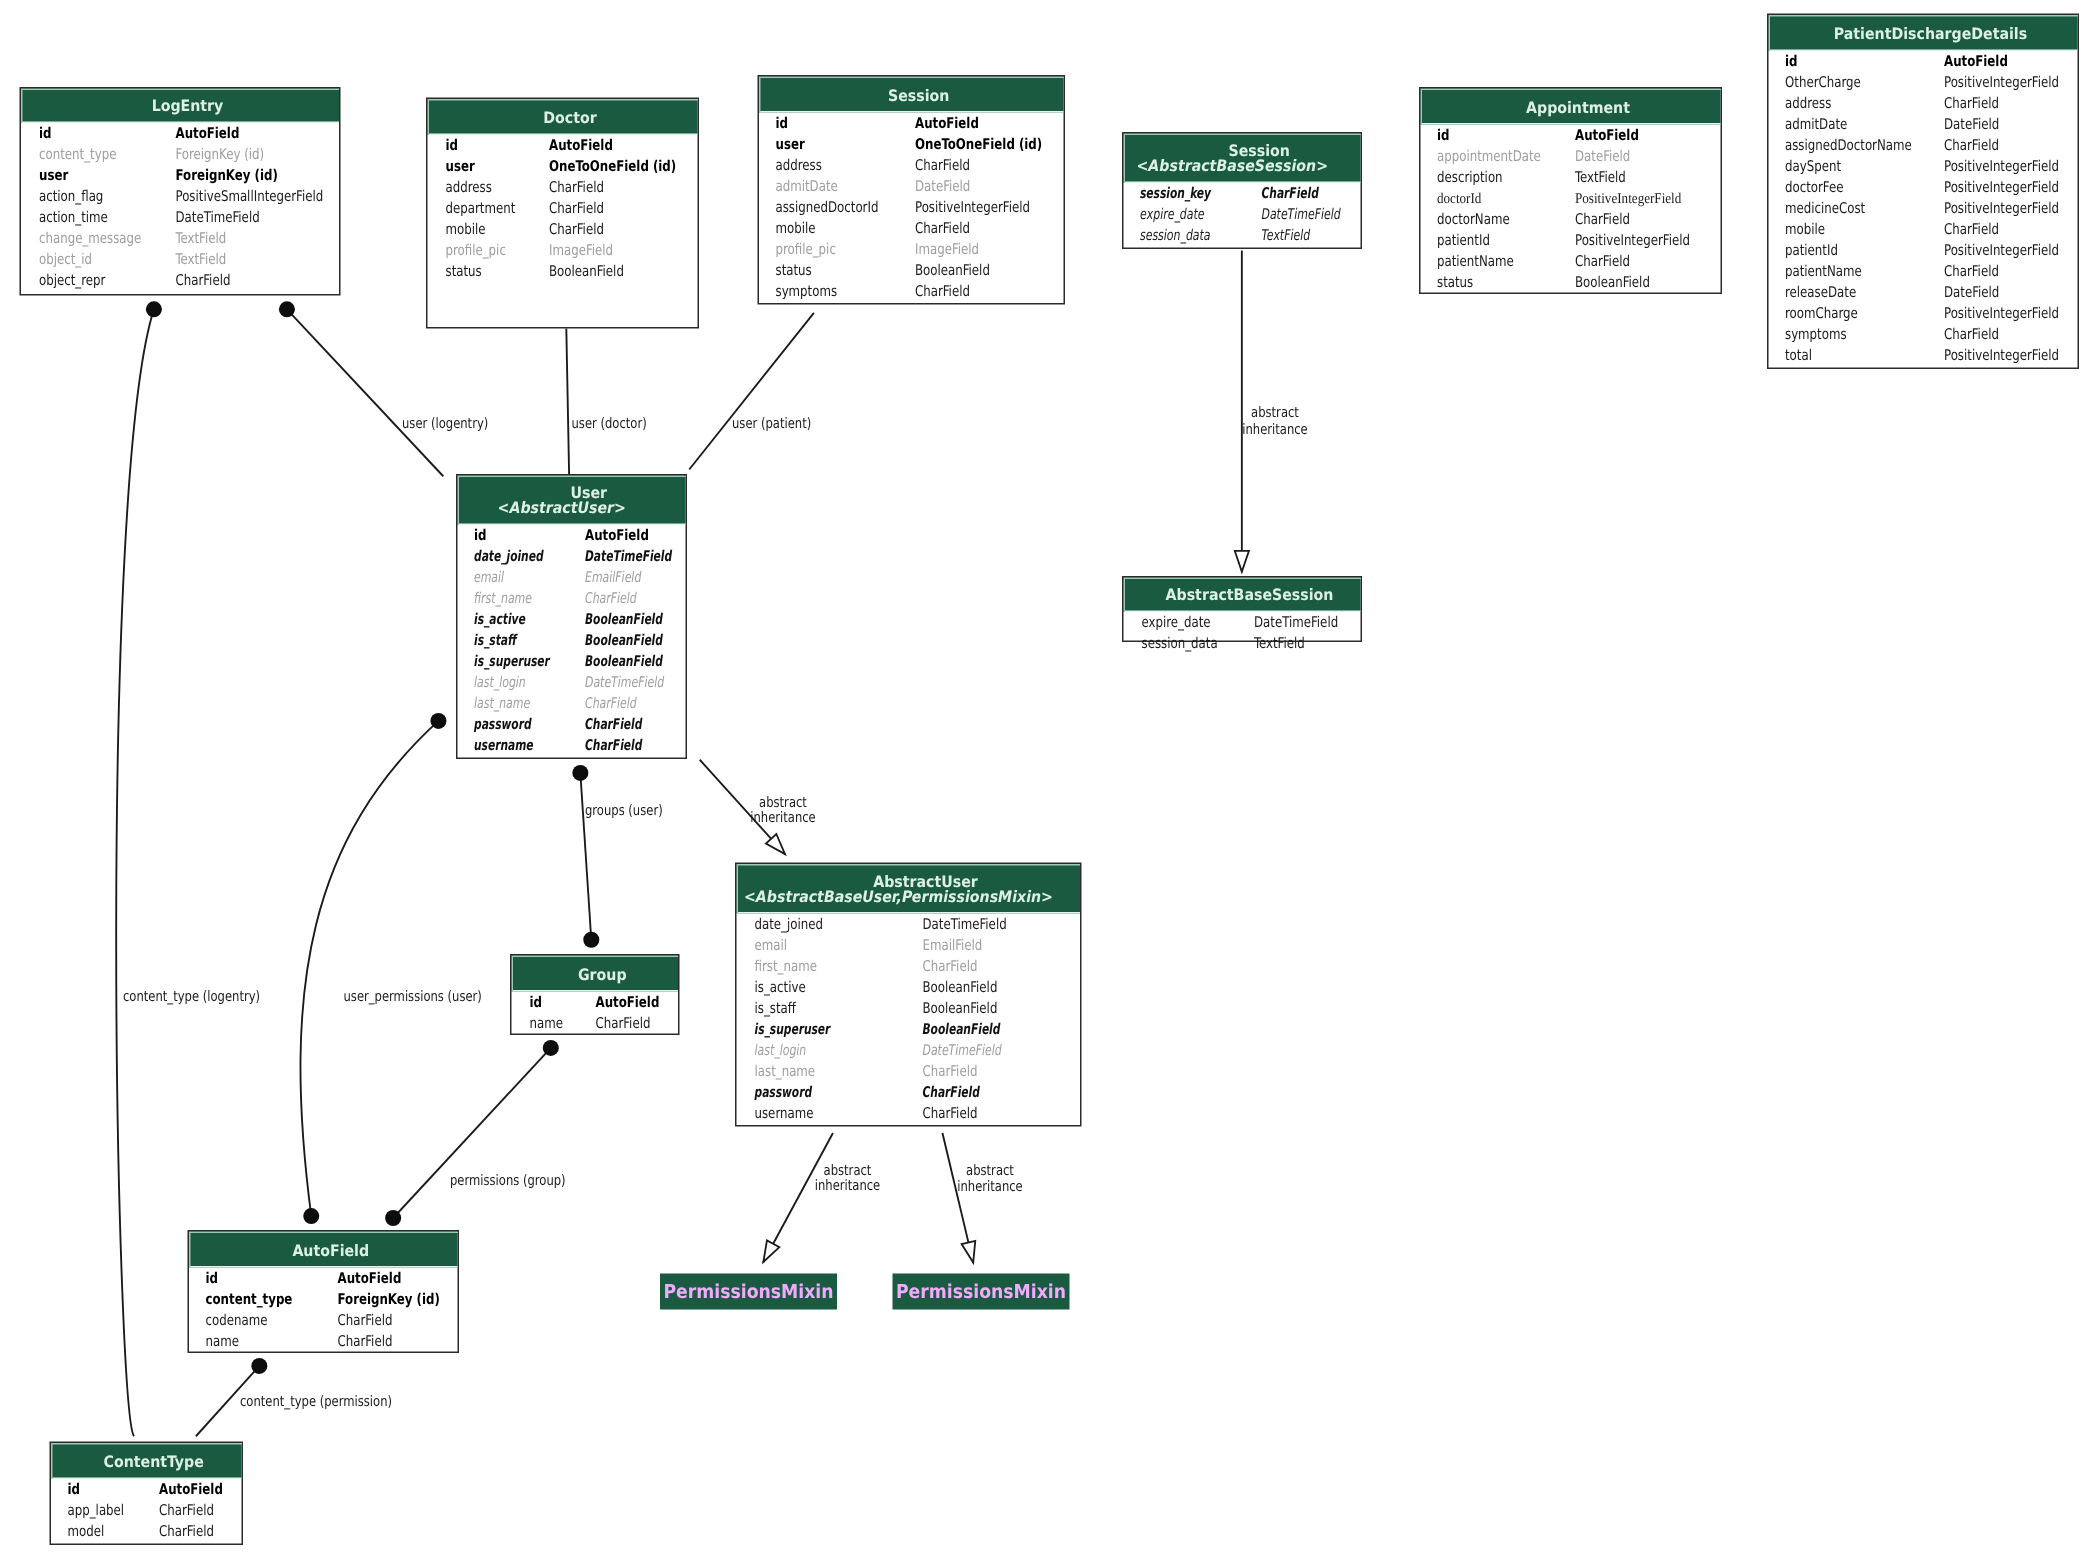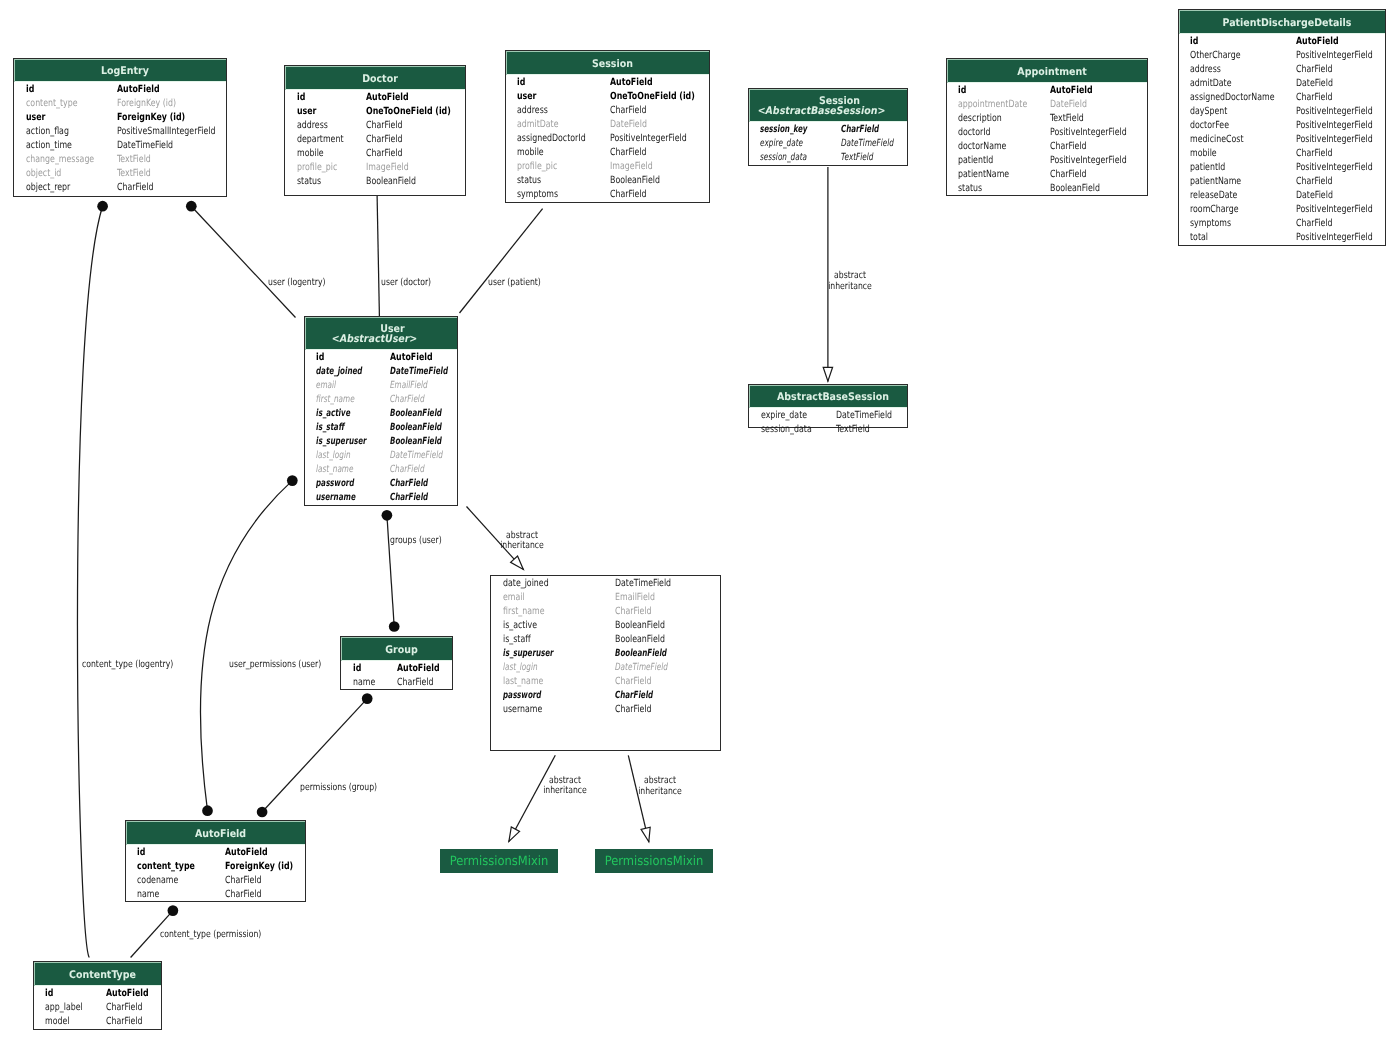--- a/index.html
+++ b/index.html
@@ -27,22 +27,22 @@
   .fn,.ft{position:absolute;top:1px;font-size:9.9px;font-stretch:condensed;
           line-height:14.3px;white-space:nowrap;
           transform:scaleX(0.885);transform-origin:0 50%;}
   .s-normal{color:#1a1a1a;font-weight:normal;font-style:normal;}
   .s-bold{color:#000000;font-weight:bold;font-style:normal;}
   .s-muted{color:#9e9e9e;font-weight:normal;font-style:normal;}
   .s-italic{color:#111111;font-weight:bold;font-style:italic;transform:scaleX(0.80);}
   .s-muteditalic{color:#9e9e9e;font-weight:normal;font-style:italic;transform:scaleX(0.82);}
   .s-italicreg{color:#1a1a1a;font-weight:normal;font-style:italic;transform:scaleX(0.82);}
   .simplebox{position:absolute;box-sizing:border-box;background:#1a5a41;
-             color:#22c55e;display:flex;align-items:center;justify-content:center;
-             font-size:12.8px;font-stretch:condensed;}
+             color:#f0abfc;display:flex;align-items:center;justify-content:center;
+             font-size:12.8px;font-stretch:condensed;font-weight:bold;}
   .edge-label{position:absolute;font-size:9.6px;font-stretch:condensed;color:#1a1a1a;
               white-space:pre;line-height:10.5px;
               transform:scaleX(0.895);transform-origin:0 50%;}
   .edge-label.center{transform:scaleX(0.895);transform-origin:50% 50%;
                      text-align:center;}
 
 </style>
 </head>
 <body>
 
@@ -108,21 +108,21 @@
     <div class="row" style="top:84px;">
       <span class="fn s-muted" style="left: 12px;">object_id</span>
       <span class="ft s-muted" style="left: 103px;">TextField</span>
     </div>
     <div class="row" style="top:98px;">
       <span class="fn s-normal" style="left: 12px;">object_repr</span>
       <span class="ft s-normal" style="left: 103px;">CharField</span>
     </div>
   </div>
 </div>
-<div class="uml" style="left: 284px; top: 65px; width: 182px; height: 131px;">
+<div class="uml" style="left: 284px; top: 65px; width: 182px; height: 154px;">
   <div class="uml-hdr" style="height: 24px;">
     <div class="uml-title">Doctor</div>
   </div>
   <div class="uml-body" style="height:101px;">
     <div class="row" style="top:0px;">
       <span class="fn s-bold" style="left: 12px;">id</span>
       <span class="ft s-bold" style="left: 81px;">AutoField</span>
     </div>
     <div class="row" style="top:14px;">
       <span class="fn s-bold" style="left: 12px;">user</span>
@@ -223,21 +223,21 @@
       <span class="ft s-bold" style="left: 103px;">AutoField</span>
     </div>
     <div class="row" style="top:14px;">
       <span class="fn s-muted" style="left: 11px;">appointmentDate</span>
       <span class="ft s-muted" style="left: 103px;">DateField</span>
     </div>
     <div class="row" style="top:28px;">
       <span class="fn s-normal" style="left: 11px;">description</span>
       <span class="ft s-normal" style="left: 103px;">TextField</span>
     </div>
-    <div class="row" style="top:42px;">
+    <div class="row" style="top:42px;font-family:Liberation Serif, serif;">
       <span class="fn s-normal" style="left: 11px;">doctorId</span>
       <span class="ft s-normal" style="left: 103px;">PositiveIntegerField</span>
     </div>
     <div class="row" style="top:56px;">
       <span class="fn s-normal" style="left: 11px;">doctorName</span>
       <span class="ft s-normal" style="left: 103px;">CharField</span>
     </div>
     <div class="row" style="top:70px;">
       <span class="fn s-normal" style="left: 11px;">patientId</span>
       <span class="ft s-normal" style="left: 103px;">PositiveIntegerField</span>
@@ -365,20 +365,24 @@
       <span class="fn s-italic" style="left: 11px;">password</span>
       <span class="ft s-italic" style="left: 85px;">CharField</span>
     </div>
     <div class="row" style="top:140px;">
       <span class="fn s-italic" style="left: 11px;">username</span>
       <span class="ft s-italic" style="left: 85px;">CharField</span>
     </div>
   </div>
 </div>
 <div class="uml" style="left: 490px; top: 575px; width: 231px; height: 176px;">
+  <div class="uml-hdr two-line" style="height: 33px;">
+    <div class="uml-title">AbstractUser</div>
+    <div class="uml-stereo">&lt;AbstractBaseUser,PermissionsMixin&gt;</div>
+  </div>
   <div class="uml-body" style="height:143px;">
     <div class="row" style="top:0px;">
       <span class="fn s-normal" style="left: 12px;">date_joined</span>
       <span class="ft s-normal" style="left: 124px;">DateTimeField</span>
     </div>
     <div class="row" style="top:14px;">
       <span class="fn s-muted" style="left: 12px;">email</span>
       <span class="ft s-muted" style="left: 124px;">EmailField</span>
     </div>
     <div class="row" style="top:28px;">

